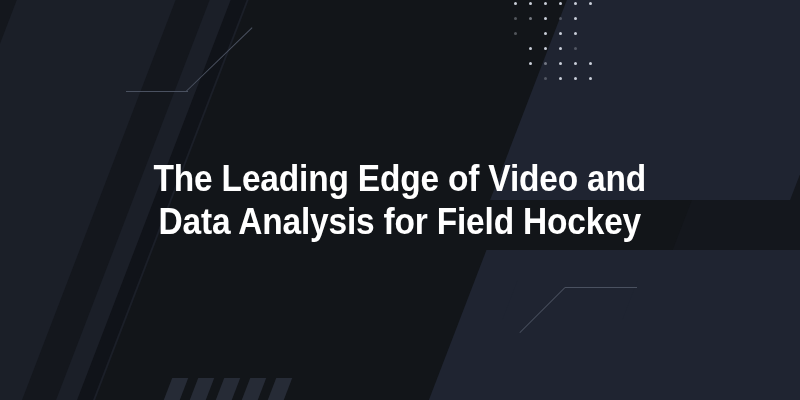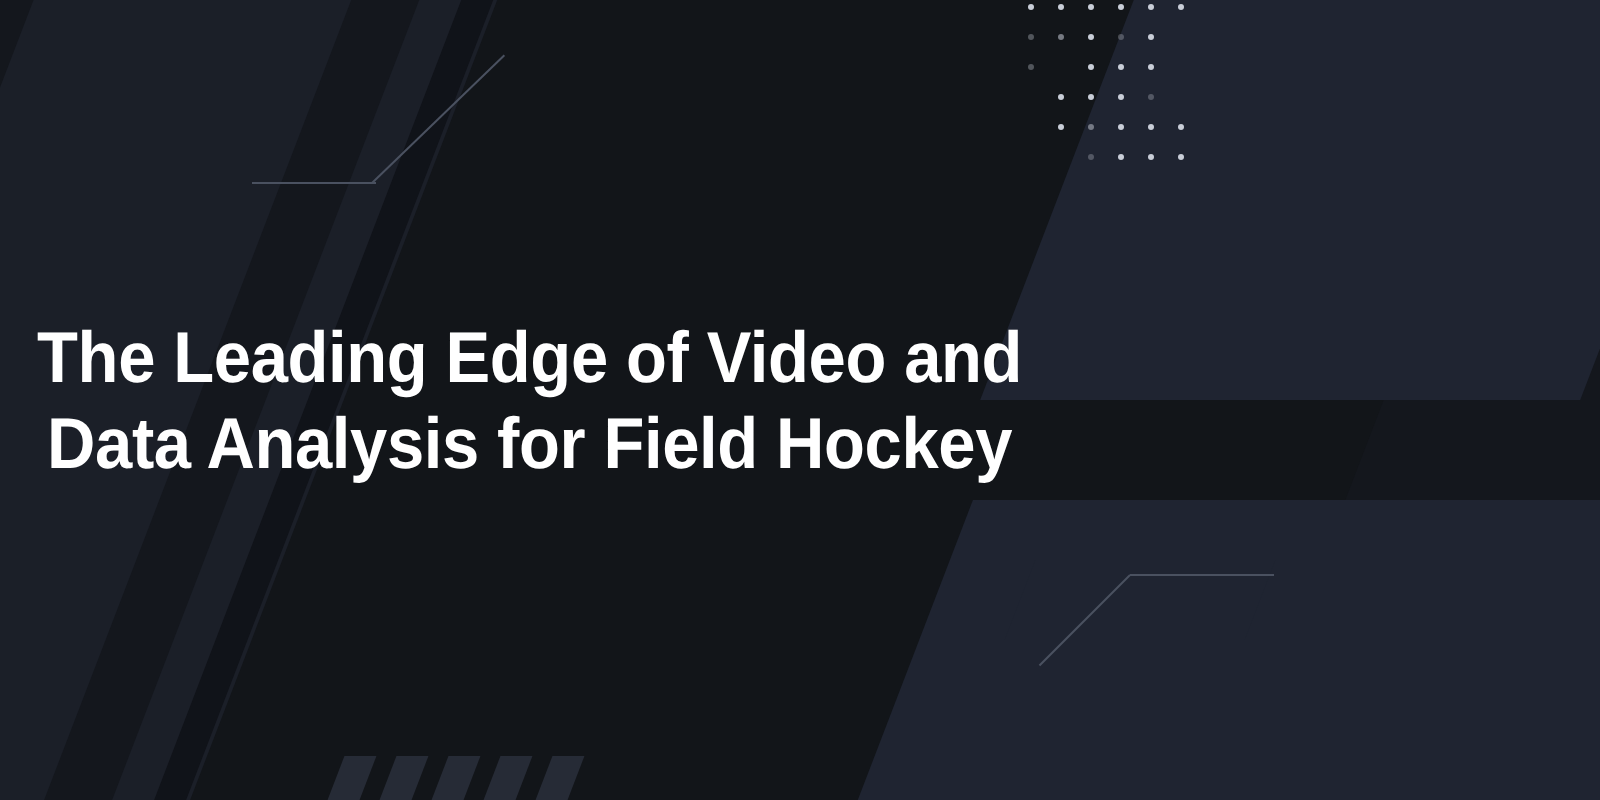--- a/index.html
+++ b/index.html
@@ -166,20 +166,21 @@
   
   .content {
     position: absolute;
     left: 0;
     top: 0;
     width: 800px;
     height: 400px;
     display: flex;
     flex-direction: row;
     align-items: center;
+    justify-content: center;
   }
 
   .title {
     margin: 0;
     color: #ffffff;
     font-family: "Liberation Sans Narrow", "Liberation Sans", sans-serif;
     font-weight: bold;
     font-size: 36px;
     line-height: 43px;
     letter-spacing: -0.2px;

